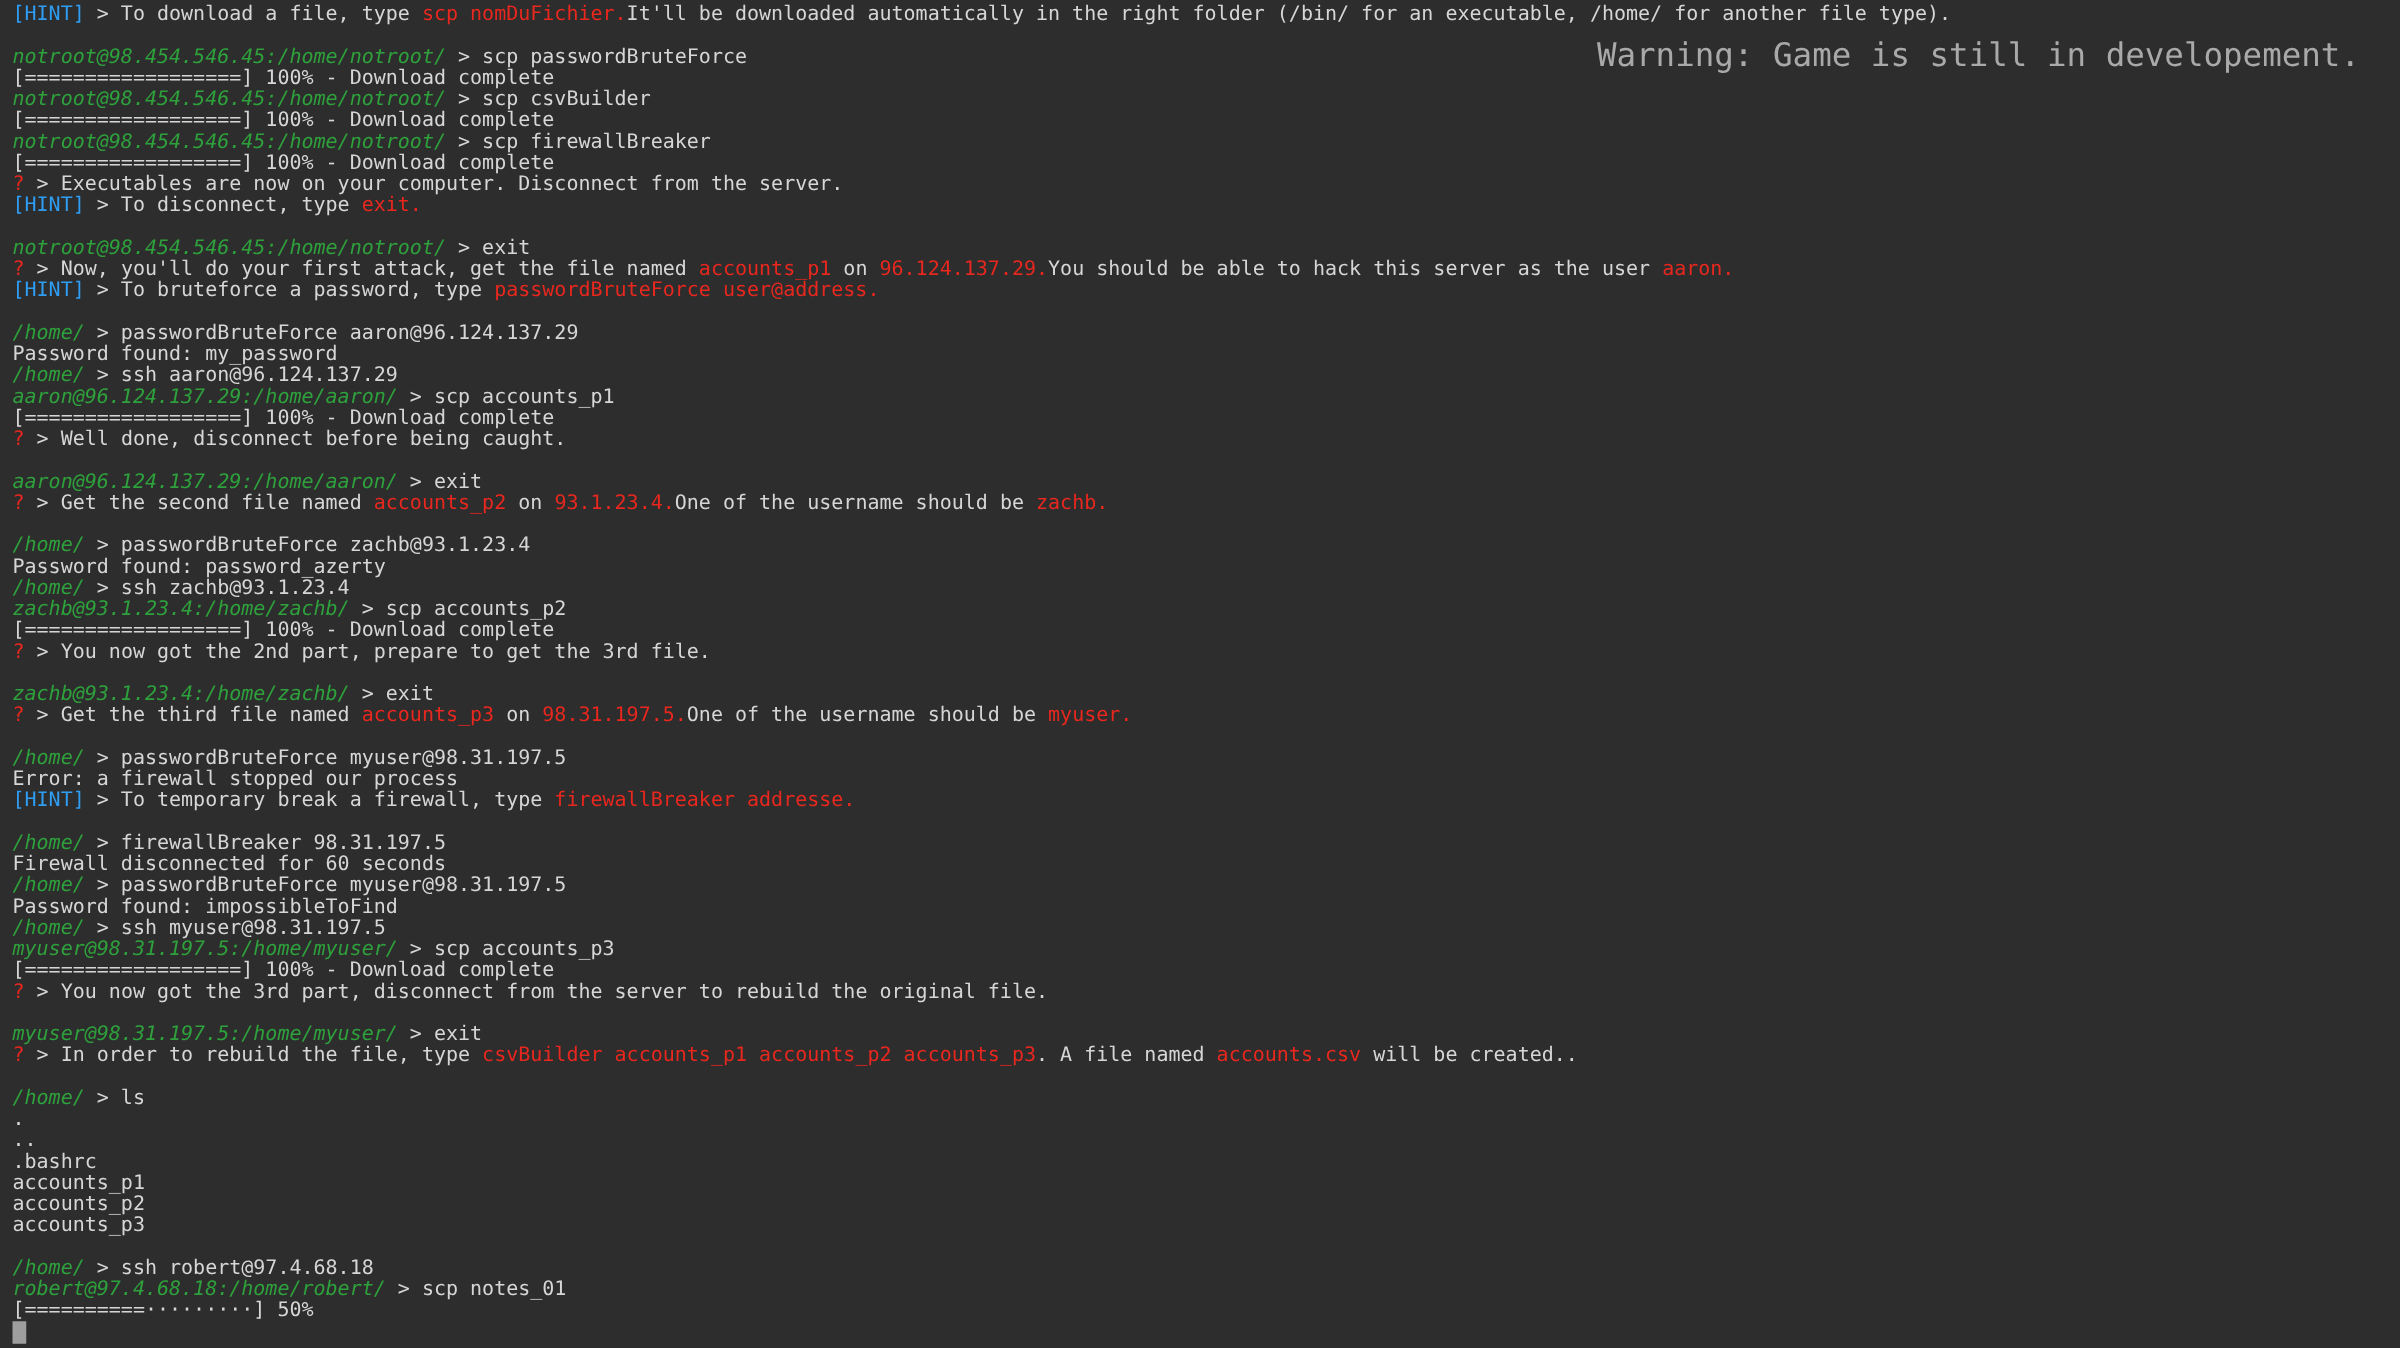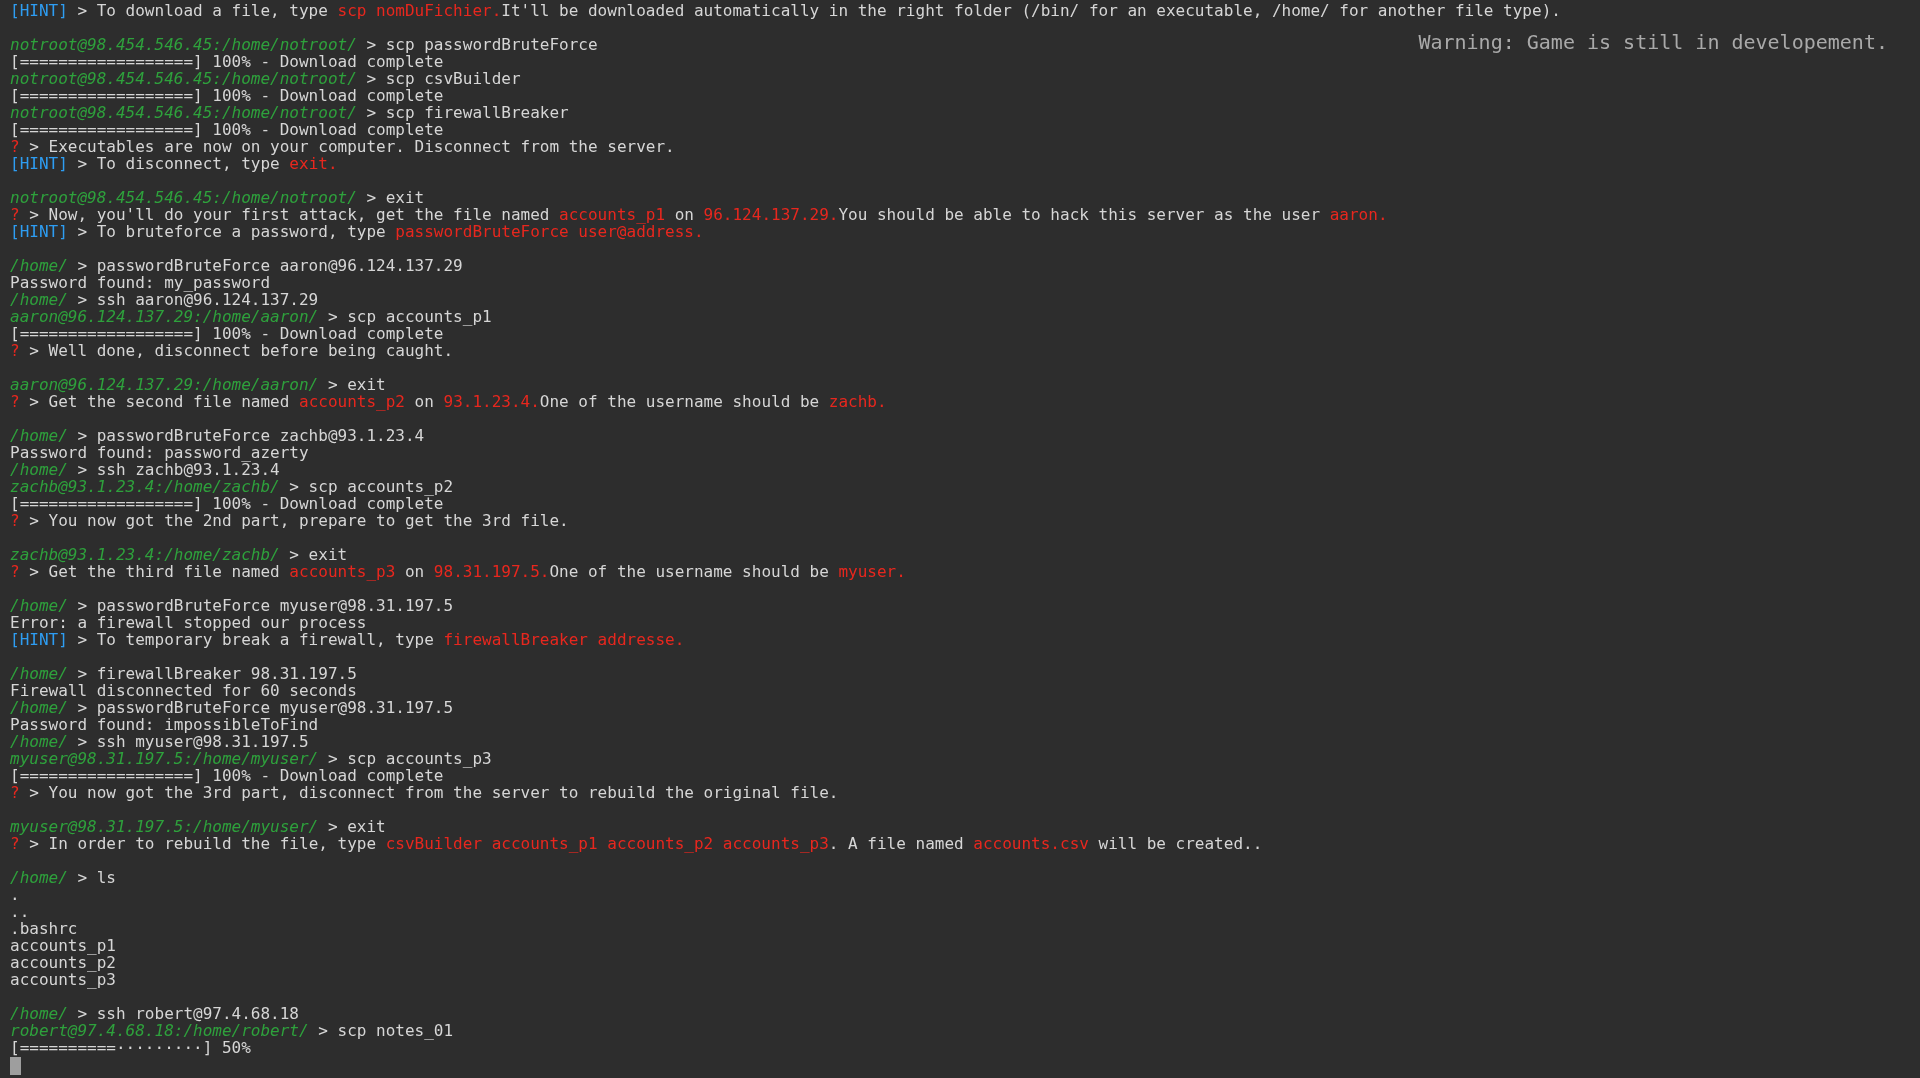--- a/index.html
+++ b/index.html
@@ -35,21 +35,21 @@
   .cursor{
     display:inline-block;
     width:11px;height:18px;
     margin-top:1px;
     background:var(--cursor);
     vertical-align:top;
   }
   .warning{
     position:absolute;
     top:30px;right:32px;
-    font-size:20px;
+    font-size:26px;
     color:var(--warning-gray);
     white-space:pre;
   }
 </style>
 </head>
 <body>
 
 <div class="screen">
   <div id="terminal" class="terminal"><div class="line"><span class="seg-blue">[HINT]</span><span class="seg-default"> &gt; To download a file, type </span><span class="seg-red">scp nomDuFichier.</span><span class="seg-default">It'll be downloaded automatically in the right folder (/bin/ for an executable, /home/ for another file type).</span></div><div class="line"></div><div class="line"><span class="seg-green">notroot@98.454.546.45:/home/notroot/</span><span class="seg-default"> &gt; scp passwordBruteForce</span></div><div class="line"><span class="seg-default">[==================] 100% - Download complete</span></div><div class="line"><span class="seg-green">notroot@98.454.546.45:/home/notroot/</span><span class="seg-default"> &gt; scp csvBuilder</span></div><div class="line"><span class="seg-default">[==================] 100% - Download complete</span></div><div class="line"><span class="seg-green">notroot@98.454.546.45:/home/notroot/</span><span class="seg-default"> &gt; scp firewallBreaker</span></div><div class="line"><span class="seg-default">[==================] 100% - Download complete</span></div><div class="line"><span class="seg-red">?</span><span class="seg-default"> &gt; Executables are now on your computer. Disconnect from the server.</span></div><div class="line"><span class="seg-blue">[HINT]</span><span class="seg-default"> &gt; To disconnect, type </span><span class="seg-red">exit.</span></div><div class="line"></div><div class="line"><span class="seg-green">notroot@98.454.546.45:/home/notroot/</span><span class="seg-default"> &gt; exit</span></div><div class="line"><span class="seg-red">?</span><span class="seg-default"> &gt; Now, you'll do your first attack, get the file named </span><span class="seg-red">accounts_p1</span><span class="seg-default"> on </span><span class="seg-red">96.124.137.29.</span><span class="seg-default">You should be able to hack this server as the user </span><span class="seg-red">aaron.</span></div><div class="line"><span class="seg-blue">[HINT]</span><span class="seg-default"> &gt; To bruteforce a password, type </span><span class="seg-red">passwordBruteForce user@address.</span></div><div class="line"></div><div class="line"><span class="seg-green">/home/</span><span class="seg-default"> &gt; passwordBruteForce aaron@96.124.137.29</span></div><div class="line"><span class="seg-default">Password found: my_password</span></div><div class="line"><span class="seg-green">/home/</span><span class="seg-default"> &gt; ssh aaron@96.124.137.29</span></div><div class="line"><span class="seg-green">aaron@96.124.137.29:/home/aaron/</span><span class="seg-default"> &gt; scp accounts_p1</span></div><div class="line"><span class="seg-default">[==================] 100% - Download complete</span></div><div class="line"><span class="seg-red">?</span><span class="seg-default"> &gt; Well done, disconnect before being caught.</span></div><div class="line"></div><div class="line"><span class="seg-green">aaron@96.124.137.29:/home/aaron/</span><span class="seg-default"> &gt; exit</span></div><div class="line"><span class="seg-red">?</span><span class="seg-default"> &gt; Get the second file named </span><span class="seg-red">accounts_p2</span><span class="seg-default"> on </span><span class="seg-red">93.1.23.4.</span><span class="seg-default">One of the username should be </span><span class="seg-red">zachb.</span></div><div class="line"></div><div class="line"><span class="seg-green">/home/</span><span class="seg-default"> &gt; passwordBruteForce zachb@93.1.23.4</span></div><div class="line"><span class="seg-default">Password found: password_azerty</span></div><div class="line"><span class="seg-green">/home/</span><span class="seg-default"> &gt; ssh zachb@93.1.23.4</span></div><div class="line"><span class="seg-green">zachb@93.1.23.4:/home/zachb/</span><span class="seg-default"> &gt; scp accounts_p2</span></div><div class="line"><span class="seg-default">[==================] 100% - Download complete</span></div><div class="line"><span class="seg-red">?</span><span class="seg-default"> &gt; You now got the 2nd part, prepare to get the 3rd file.</span></div><div class="line"></div><div class="line"><span class="seg-green">zachb@93.1.23.4:/home/zachb/</span><span class="seg-default"> &gt; exit</span></div><div class="line"><span class="seg-red">?</span><span class="seg-default"> &gt; Get the third file named </span><span class="seg-red">accounts_p3</span><span class="seg-default"> on </span><span class="seg-red">98.31.197.5.</span><span class="seg-default">One of the username should be </span><span class="seg-red">myuser.</span></div><div class="line"></div><div class="line"><span class="seg-green">/home/</span><span class="seg-default"> &gt; passwordBruteForce myuser@98.31.197.5</span></div><div class="line"><span class="seg-default">Error: a firewall stopped our process</span></div><div class="line"><span class="seg-blue">[HINT]</span><span class="seg-default"> &gt; To temporary break a firewall, type </span><span class="seg-red">firewallBreaker addresse.</span></div><div class="line"></div><div class="line"><span class="seg-green">/home/</span><span class="seg-default"> &gt; firewallBreaker 98.31.197.5</span></div><div class="line"><span class="seg-default">Firewall disconnected for 60 seconds</span></div><div class="line"><span class="seg-green">/home/</span><span class="seg-default"> &gt; passwordBruteForce myuser@98.31.197.5</span></div><div class="line"><span class="seg-default">Password found: impossibleToFind</span></div><div class="line"><span class="seg-green">/home/</span><span class="seg-default"> &gt; ssh myuser@98.31.197.5</span></div><div class="line"><span class="seg-green">myuser@98.31.197.5:/home/myuser/</span><span class="seg-default"> &gt; scp accounts_p3</span></div><div class="line"><span class="seg-default">[==================] 100% - Download complete</span></div><div class="line"><span class="seg-red">?</span><span class="seg-default"> &gt; You now got the 3rd part, disconnect from the server to rebuild the original file.</span></div><div class="line"></div><div class="line"><span class="seg-green">myuser@98.31.197.5:/home/myuser/</span><span class="seg-default"> &gt; exit</span></div><div class="line"><span class="seg-red">?</span><span class="seg-default"> &gt; In order to rebuild the file, type </span><span class="seg-red">csvBuilder accounts_p1 accounts_p2 accounts_p3</span><span class="seg-default">. A file named </span><span class="seg-red">accounts.csv</span><span class="seg-default"> will be created..</span></div><div class="line"></div><div class="line"><span class="seg-green">/home/</span><span class="seg-default"> &gt; ls</span></div><div class="line"><span class="seg-default">.</span></div><div class="line"><span class="seg-default">..</span></div><div class="line"><span class="seg-default">.bashrc</span></div><div class="line"><span class="seg-default">accounts_p1</span></div><div class="line"><span class="seg-default">accounts_p2</span></div><div class="line"><span class="seg-default">accounts_p3</span></div><div class="line"></div><div class="line"><span class="seg-green">/home/</span><span class="seg-default"> &gt; ssh robert@97.4.68.18</span></div><div class="line"><span class="seg-green">robert@97.4.68.18:/home/robert/</span><span class="seg-default"> &gt; scp notes_01</span></div><div class="line"><span class="seg-default">[==========·········] 50%</span></div><div class="line"><span class="cursor"></span></div></div>
   <div class="warning">Warning: Game is still in developement.</div>

